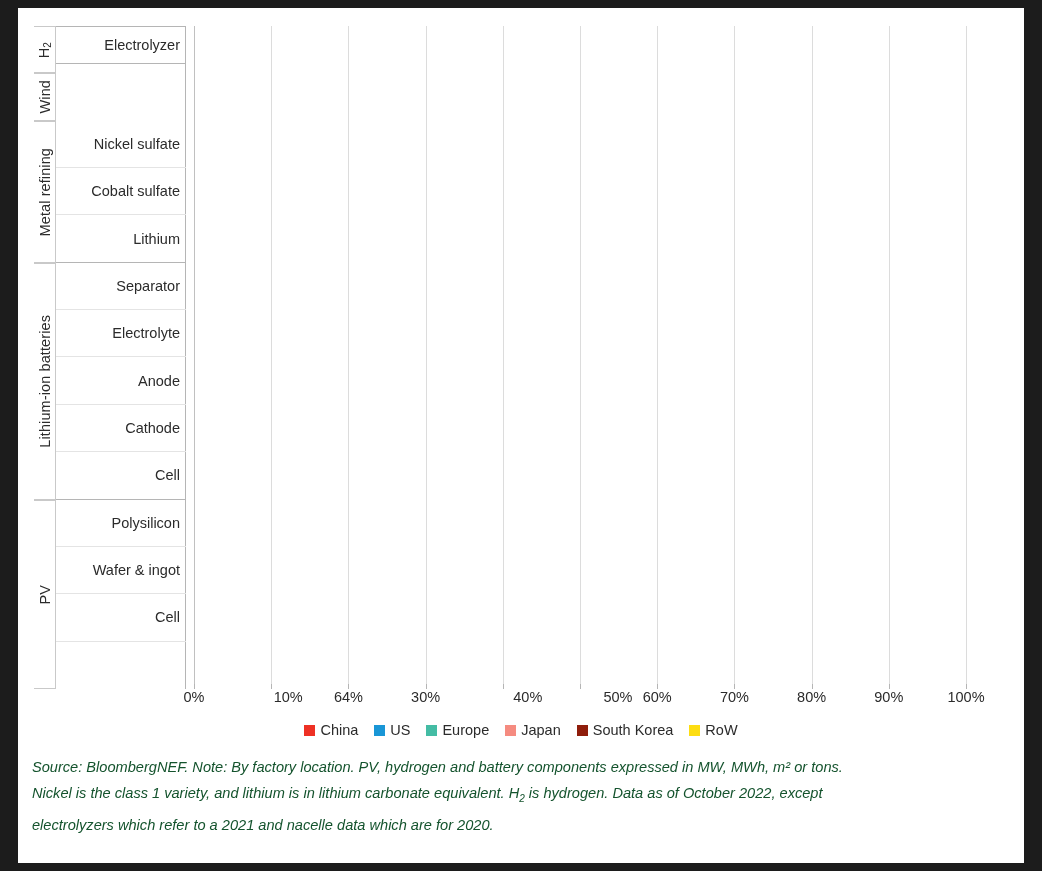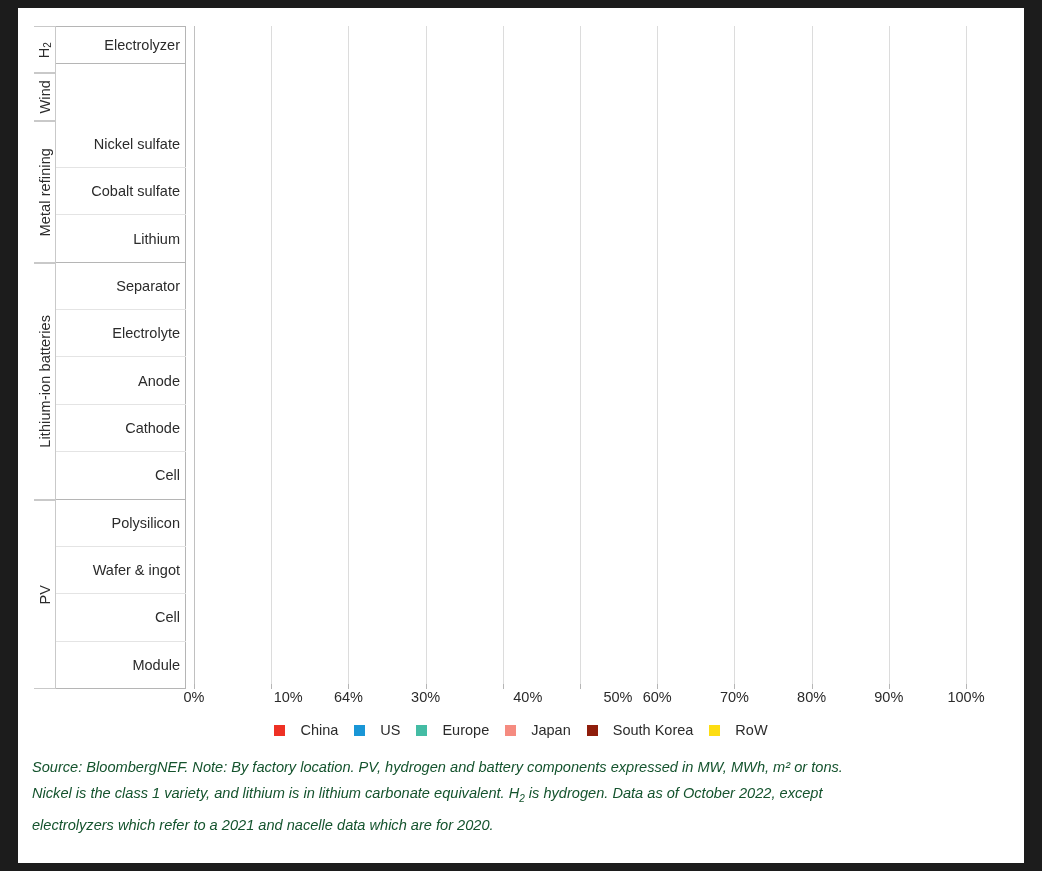--- a/index.html
+++ b/index.html
@@ -110,21 +110,21 @@
     top: -5px; width: 1px; height: 5px; background: #b5b5b5;
   }
   
   .legend {
     position: absolute;
     left: 0; top: 714px;
     width: 1006px;
     display: flex; align-items: center; justify-content: center;
     gap: 16px;
   }
-  .legend-item { display: flex; align-items: center; gap: 15px; }
+  .legend-item { display: flex; align-items: center; gap: 5px; }
   .legend-swatch { width: 11px; height: 11px; }
   .legend-text { font-size: 14.5px; color: #2b2b2b; }
   
   .note {
     position: absolute;
     left: 14px; top: 746px;
     width: 980px;
     font-family: "Liberation Sans", sans-serif;
     font-style: italic;
     font-size: 14.6px;
@@ -167,21 +167,20 @@
           <div class="row-label" style="top: 142.071px; height: 47.3571px;">Cobalt sulfate</div>
           <div class="row-label grp-end" style="top: 189.429px; height: 47.3571px;">Lithium</div>
           <div class="row-label" style="top: 236.786px; height: 47.3571px;">Separator</div>
           <div class="row-label" style="top: 284.143px; height: 47.3571px;">Electrolyte</div>
           <div class="row-label" style="top: 331.5px; height: 47.3571px;">Anode</div>
           <div class="row-label" style="top: 378.857px; height: 47.3571px;">Cathode</div>
           <div class="row-label grp-end" style="top: 426.214px; height: 47.3571px;">Cell</div>
           <div class="row-label" style="top: 473.571px; height: 47.3571px;">Polysilicon</div>
           <div class="row-label" style="top: 520.929px; height: 47.3571px;">Wafer &amp; ingot</div>
           <div class="row-label" style="top: 568.286px; height: 47.3571px;">Cell</div>
-          <div class="row-label grp-end" style="top: 615.643px; height: 47.3571px;">Module</div>
         </div>
 
       <div class="plot" id="plot">
         <div class="gridlines" id="gridlines">
             <div class="gridline axis0" style="left: 0%;"></div>
             <div class="gridline" style="left: 10%;"></div>
             <div class="gridline" style="left: 20%;"></div>
             <div class="gridline" style="left: 30%;"></div>
             <div class="gridline" style="left: 40%;"></div>
             <div class="gridline" style="left: 50%;"></div>

